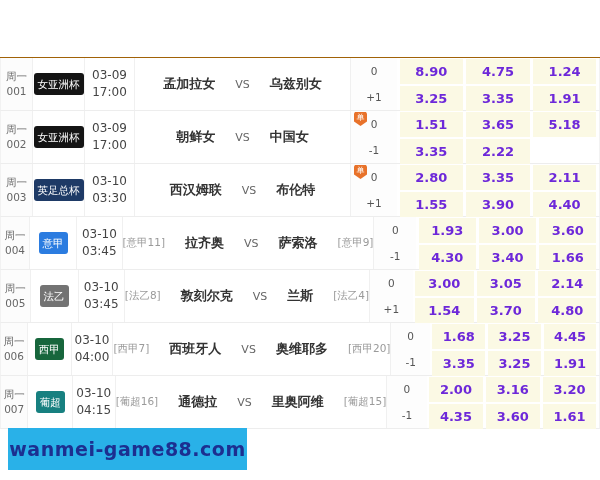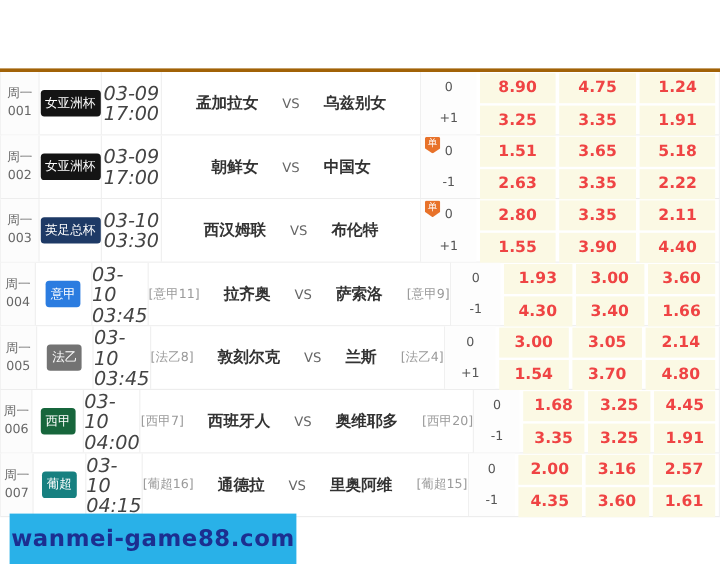--- a/index.html
+++ b/index.html
@@ -1,40 +1,40 @@
 <!DOCTYPE html>
 <html><head>
 <meta charset="utf-8">
 <style>
   * { margin:0; padding:0; box-sizing:border-box; }
   html,body { width:600px; height:480px; background:#fff; font-family:"DejaVu Sans","Liberation Sans",sans-serif; overflow:hidden; }
   #stage { position:relative; width:600px; height:480px; background:#fff; }
 
-  #odds-table { position:absolute; left:0; top:57px; width:600px; border-top:3px solid #a16207; }
+  #odds-table { position:absolute; left:0; top:57px; width:600px; border-top:1px solid #a16207; }
 
   .row { display:flex; height:53px; border-bottom:1px solid #ededed; border-left:1px solid #f2f2f2; border-right:1px solid #f2f2f2; background:#fff; }
   .cell { display:flex; align-items:center; justify-content:center; border-right:1px solid #f0f0f0; }
 
   .day-cell { width:32px; flex-direction:column; font-size:10.5px; color:#666; line-height:15px; background:#fcfcfc; }
   .badge-cell { width:52px; }
   .badge { display:inline-block; padding:5px 4px; border-radius:3px; color:#fff; font-size:10.5px; line-height:12px; white-space:nowrap; }
-  .time-cell { width:50px; flex-direction:column; font-size:16px; color:#444; line-height:17px;font-style:italic; }
+  .time-cell { width:50px; flex-direction:column; font-size:12px; color:#444; line-height:17px; }
   .match-cell { flex:1; font-size:13px; color:#333; white-space:nowrap; }
   .team { font-weight:bold; color:#333; margin:0 20px; }
   .vs { font-size:11px; color:#666; }
   .tag { font-size:10.5px; color:#9a9a9a; }
   .tag:empty { display:none; }
 
   .handicap-cell { width:46px; position:relative; flex-direction:column; border-right:none; background:#fdfdfd; }
   .hval { height:26px; display:flex; align-items:center; justify-content:center; font-size:10.5px; color:#555; width:100%; }
 
   .dan-icon { position:absolute; left:3px; top:1px; width:13px; height:14px; background:#e8722a; color:#fff; font-size:8px; line-height:11px; text-align:center; clip-path:polygon(8% 0,92% 0,100% 10%,100% 68%,50% 100%,0 68%,0 10%); }
 
   .odds-group { width:202px; display:flex; flex-wrap:wrap; padding:0 1px; }
-  .odds-cell { width:calc(33.333% - 3px); height:25px; margin:1px 1.5px; background:#fbf9e4; display:flex; align-items:center; justify-content:center; font-size:13px; font-weight:bold; color:#ef4444; cursor:pointer; }
+  .odds-cell { width:calc(33.333% - 3px); height:25px; margin:1px 1.5px; background:#fbf9e4; display:flex; align-items:center; justify-content:center; font-size:13px; font-weight:bold; color:#6d28d9; cursor:pointer; }
 
   #watermark { position:absolute; left:8px; top:428px; width:239px; height:42px; display:flex; align-items:center; justify-content:center; font-size:19px; letter-spacing:0.5px; }
 </style>
 </head>
 <body>
 
 <div id="stage">
   <div id="odds-table">
   <div class="row">
     <div class="cell day-cell">
@@ -91,21 +91,20 @@
     </div>
     <div class="cell handicap-cell">
       <span class="dan-icon" style="display: block;">单</span>
       <div class="hval">0</div>
       <div class="hval">-1</div>
     </div>
     <div class="odds-group">
           <div class="odds-cell">1.51</div>
           <div class="odds-cell">3.65</div>
           <div class="odds-cell">5.18</div>
-          <div class="odds-cell">2.63</div>
           <div class="odds-cell">3.35</div>
           <div class="odds-cell">2.22</div>
         </div>
   </div>
 
   <div class="row">
     <div class="cell day-cell">
       <div>周一</div>
       <div>003</div>
     </div>
@@ -260,21 +259,21 @@
       <span class="tag">[葡超15]</span>
     </div>
     <div class="cell handicap-cell">
 
       <div class="hval">0</div>
       <div class="hval">-1</div>
     </div>
     <div class="odds-group">
           <div class="odds-cell">2.00</div>
           <div class="odds-cell">3.16</div>
-          <div class="odds-cell">2.57</div>
+          <div class="odds-cell">3.20</div>
           <div class="odds-cell">4.35</div>
           <div class="odds-cell">3.60</div>
           <div class="odds-cell">1.61</div>
         </div>
   </div>
 </div>
   <div id="watermark" style="background: rgb(41, 177, 232); color: rgb(28, 47, 144); font-weight: bold;">wanmei-game88.com</div>
 </div>
 
 </body></html>

